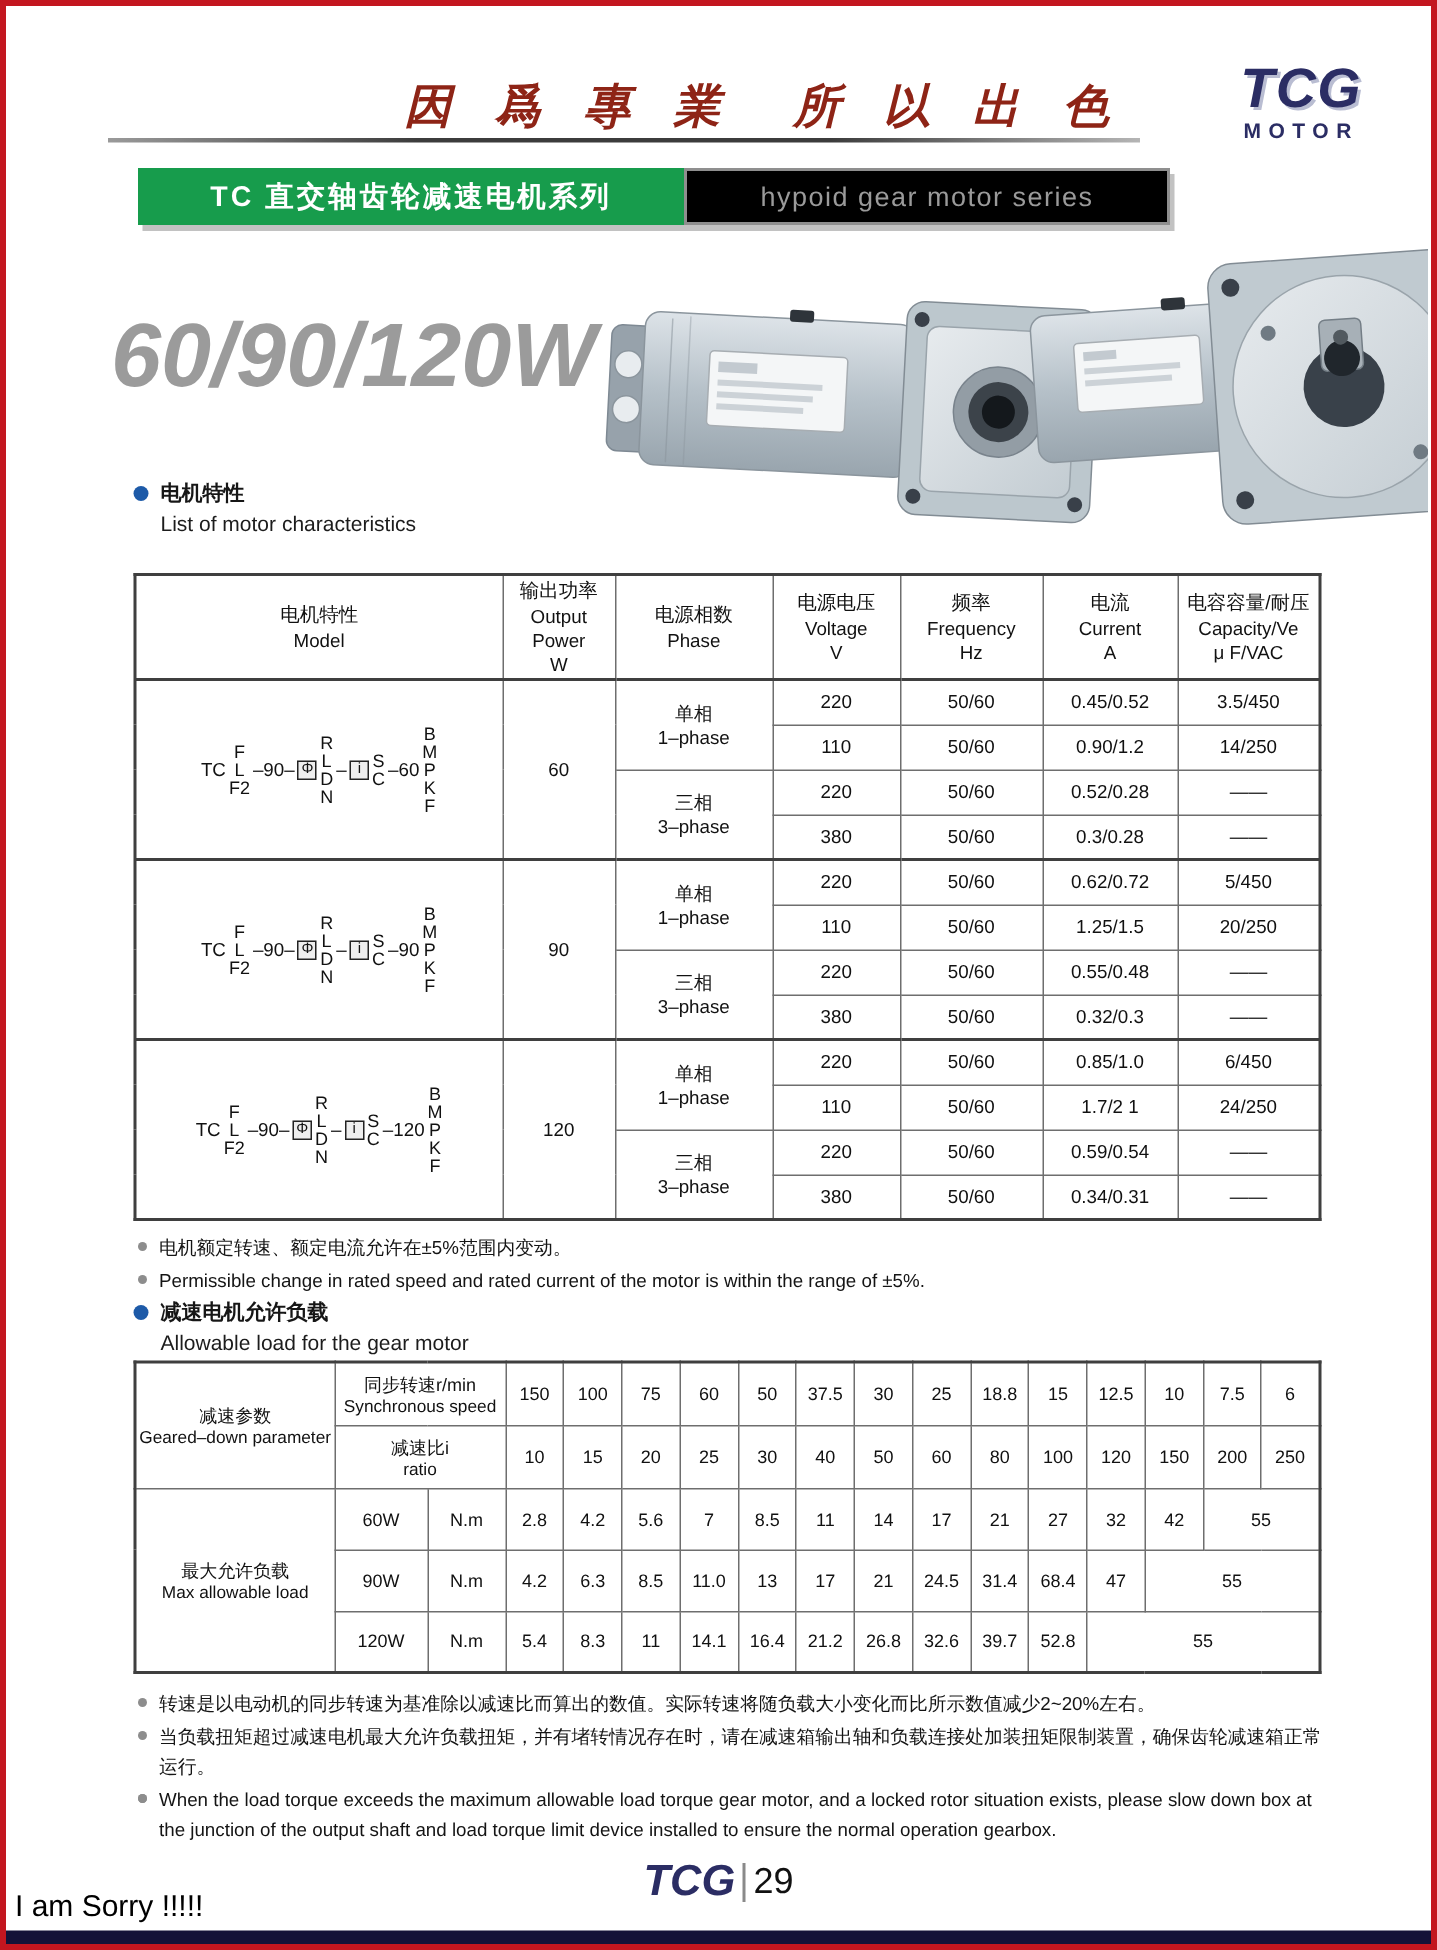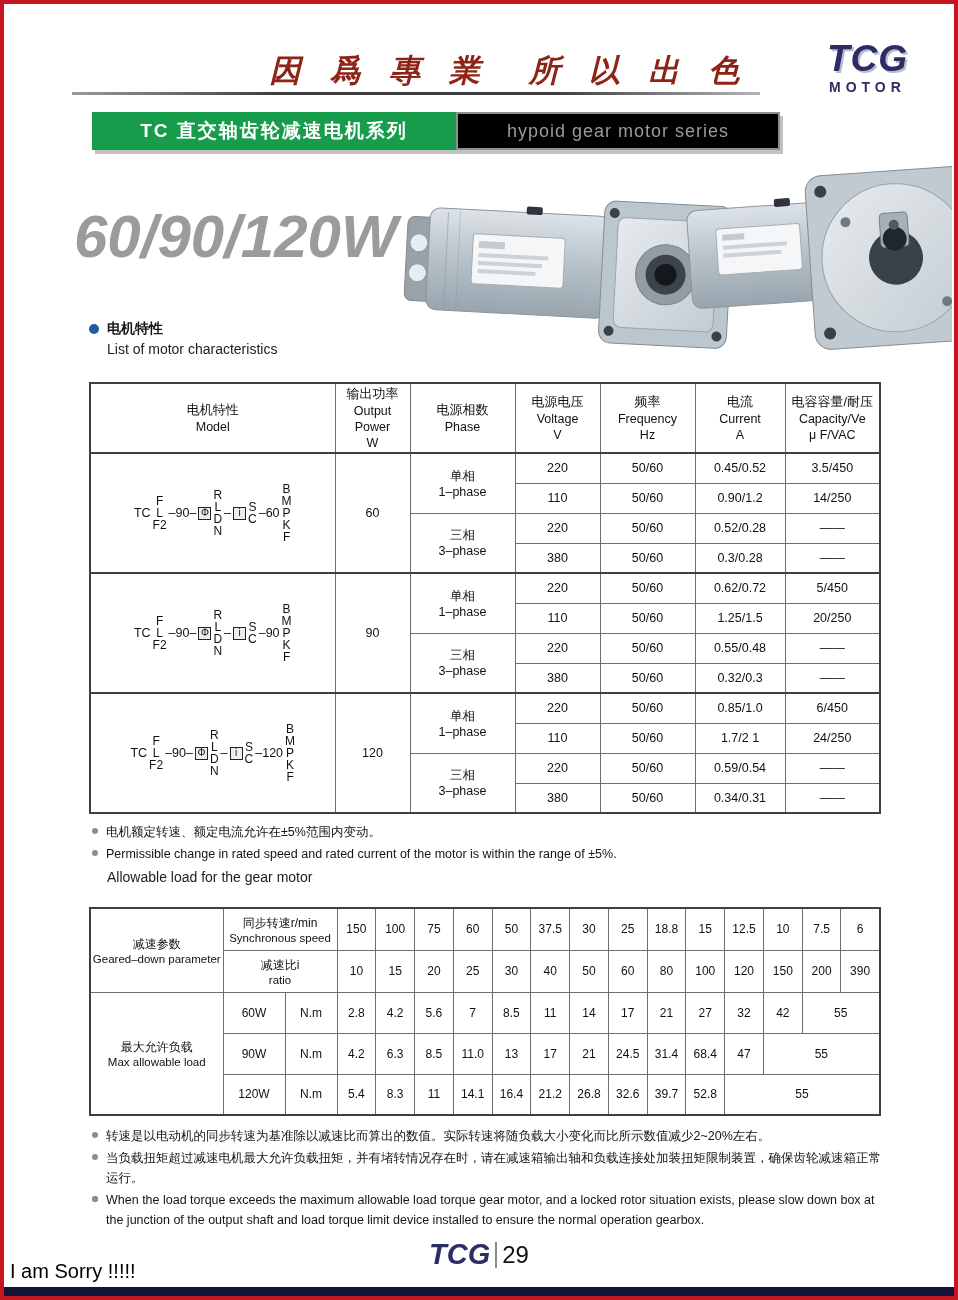--- a/index.html
+++ b/index.html
@@ -417,20 +417,24 @@
         </tr>
       </tbody>
   </table>
 
   <ul class="notes notes1">
     <li class="note"><span class="dot"></span><span>电机额定转速、额定电流允许在±5%范围内变动。</span></li>
     <li class="note"><span class="dot"></span><span>Permissible change in rated speed and rated current of the motor is within the range of ±5%.</span></li>
   </ul>
 
   <div class="section sec2">
+    <div class="sec-row">
+      <span class="bullet-blue"></span>
+      <span class="sec-cn">减速电机允许负载</span>
+    </div>
     <div class="sec-en">Allowable load for the gear motor</div>
   </div>
 
   <table class="load-table">
     <colgroup id="t2-cols">
         <col style="width: 133px;">
         <col style="width: 62px;">
         <col style="width: 52px;">
         <col style="width: 38.78px;">
         <col style="width: 38.78px;">
@@ -483,21 +487,21 @@
           <th>25</th>
           <th>30</th>
           <th>40</th>
           <th>50</th>
           <th>60</th>
           <th>80</th>
           <th>100</th>
           <th>120</th>
           <th>150</th>
           <th>200</th>
-          <th>390</th>
+          <th>250</th>
         </tr>
       </thead>
     <tbody id="t2-body">
         <tr>
           <th rowspan="3">
             <div class="lt-cn">最大允许负载</div>
             <div class="lt-en">Max allowable load</div>
           </th>
           <td>60W</td>
           <td>N.m</td>

